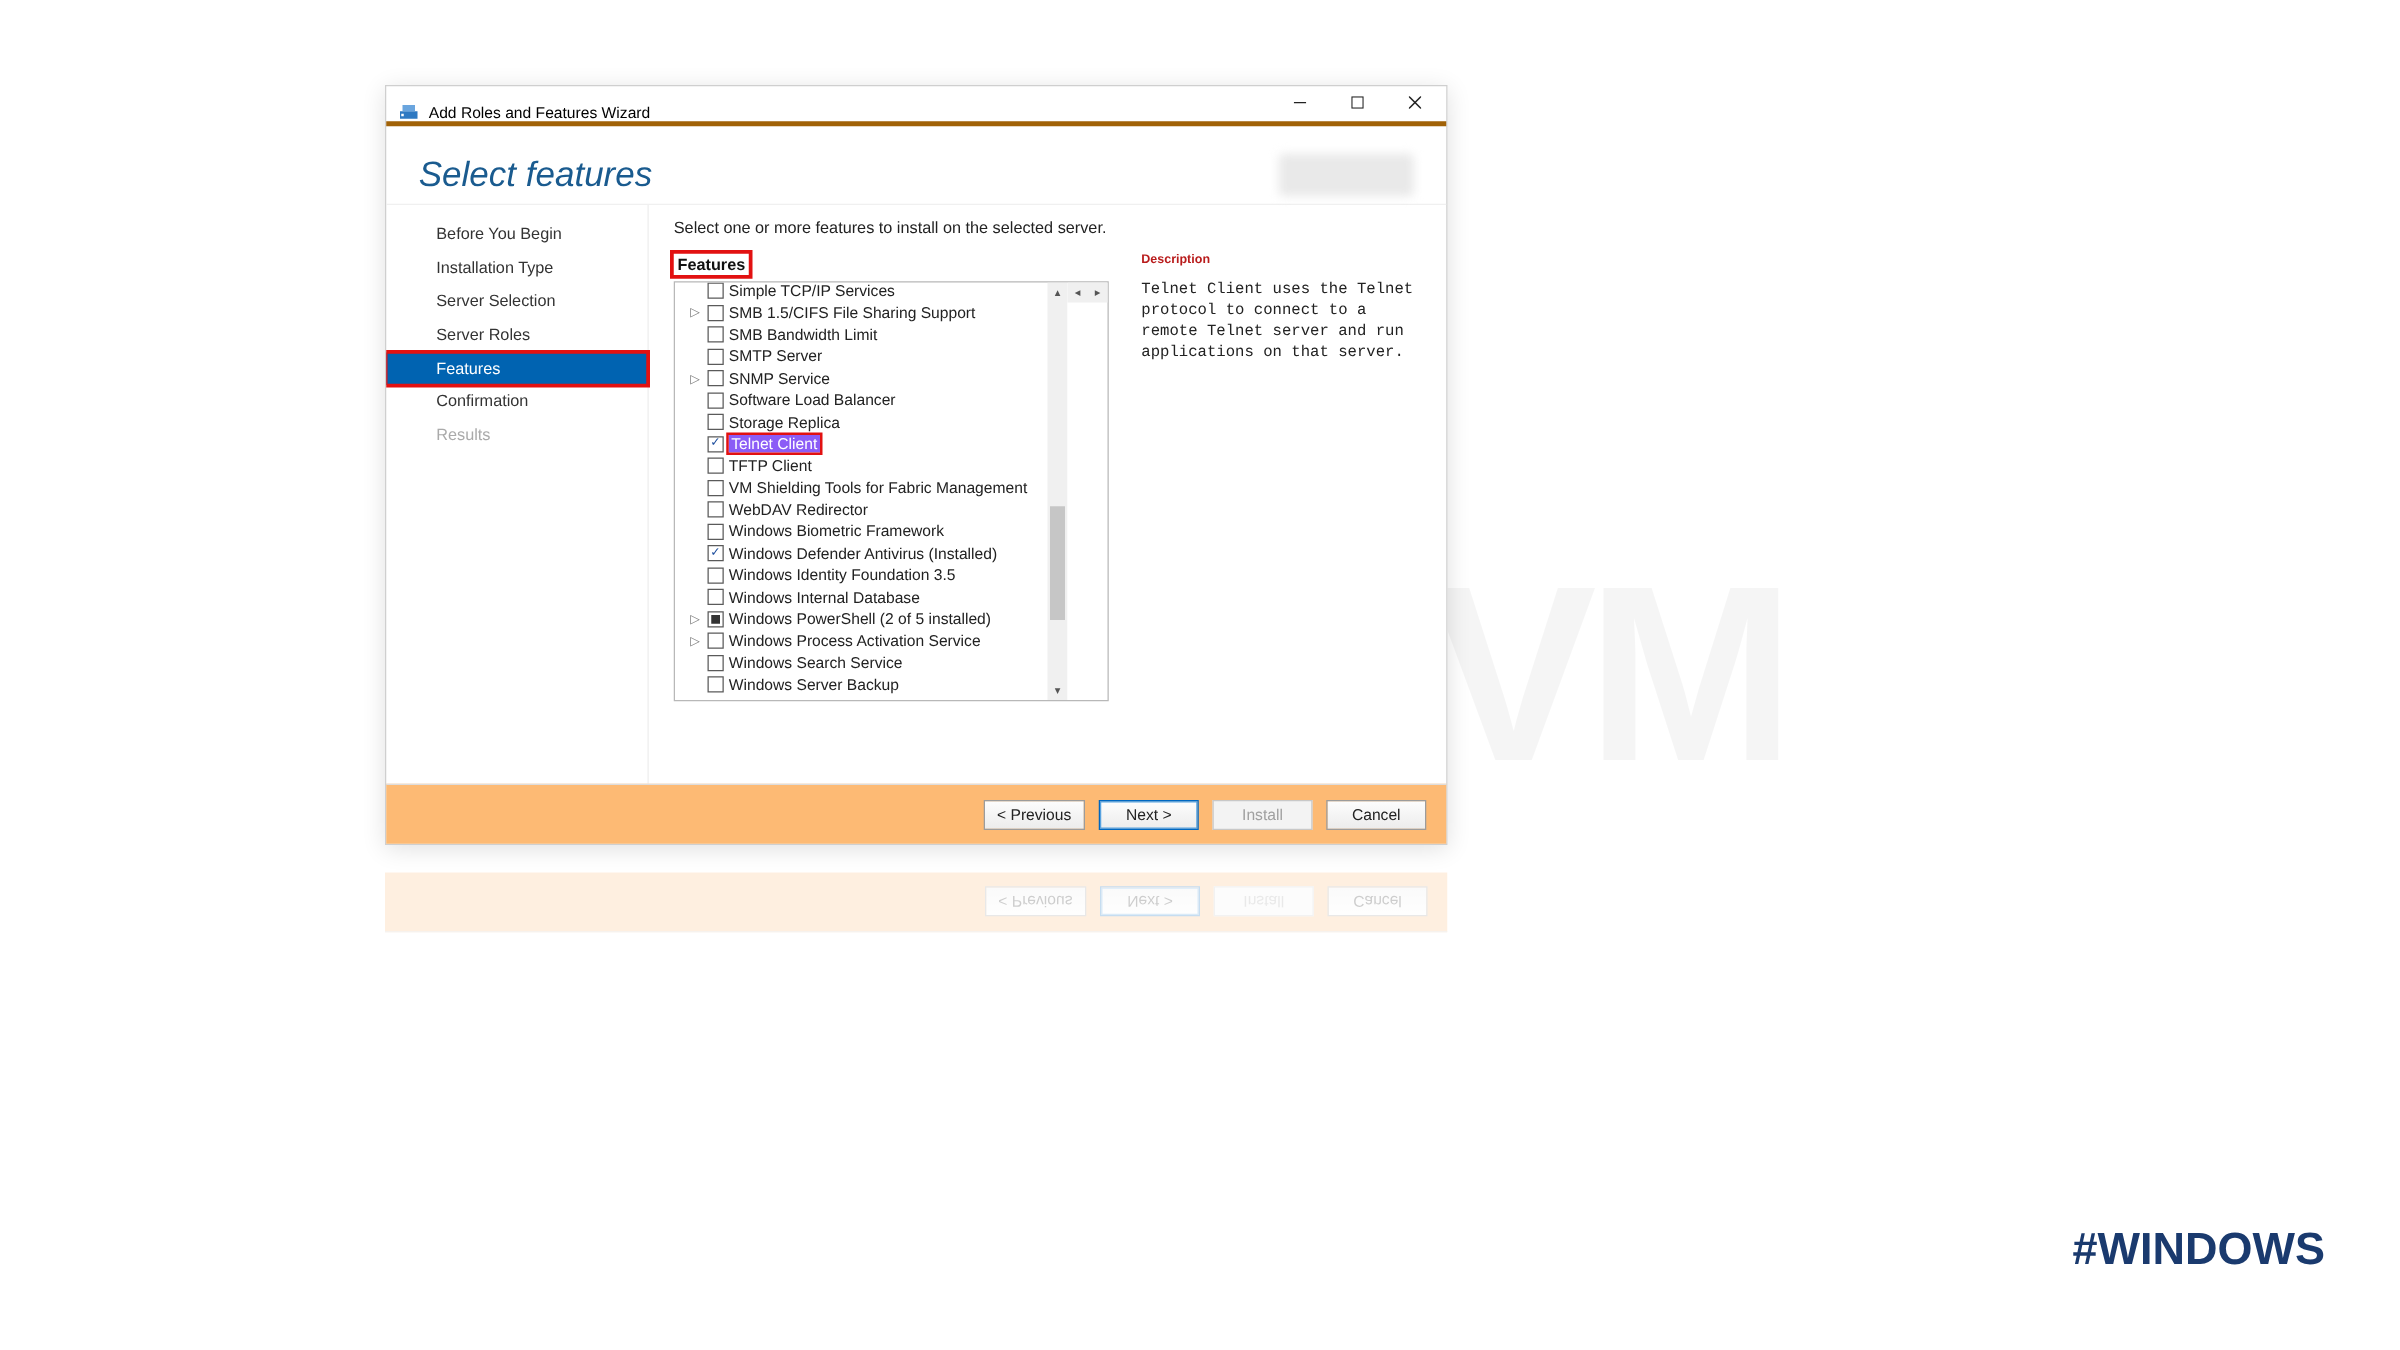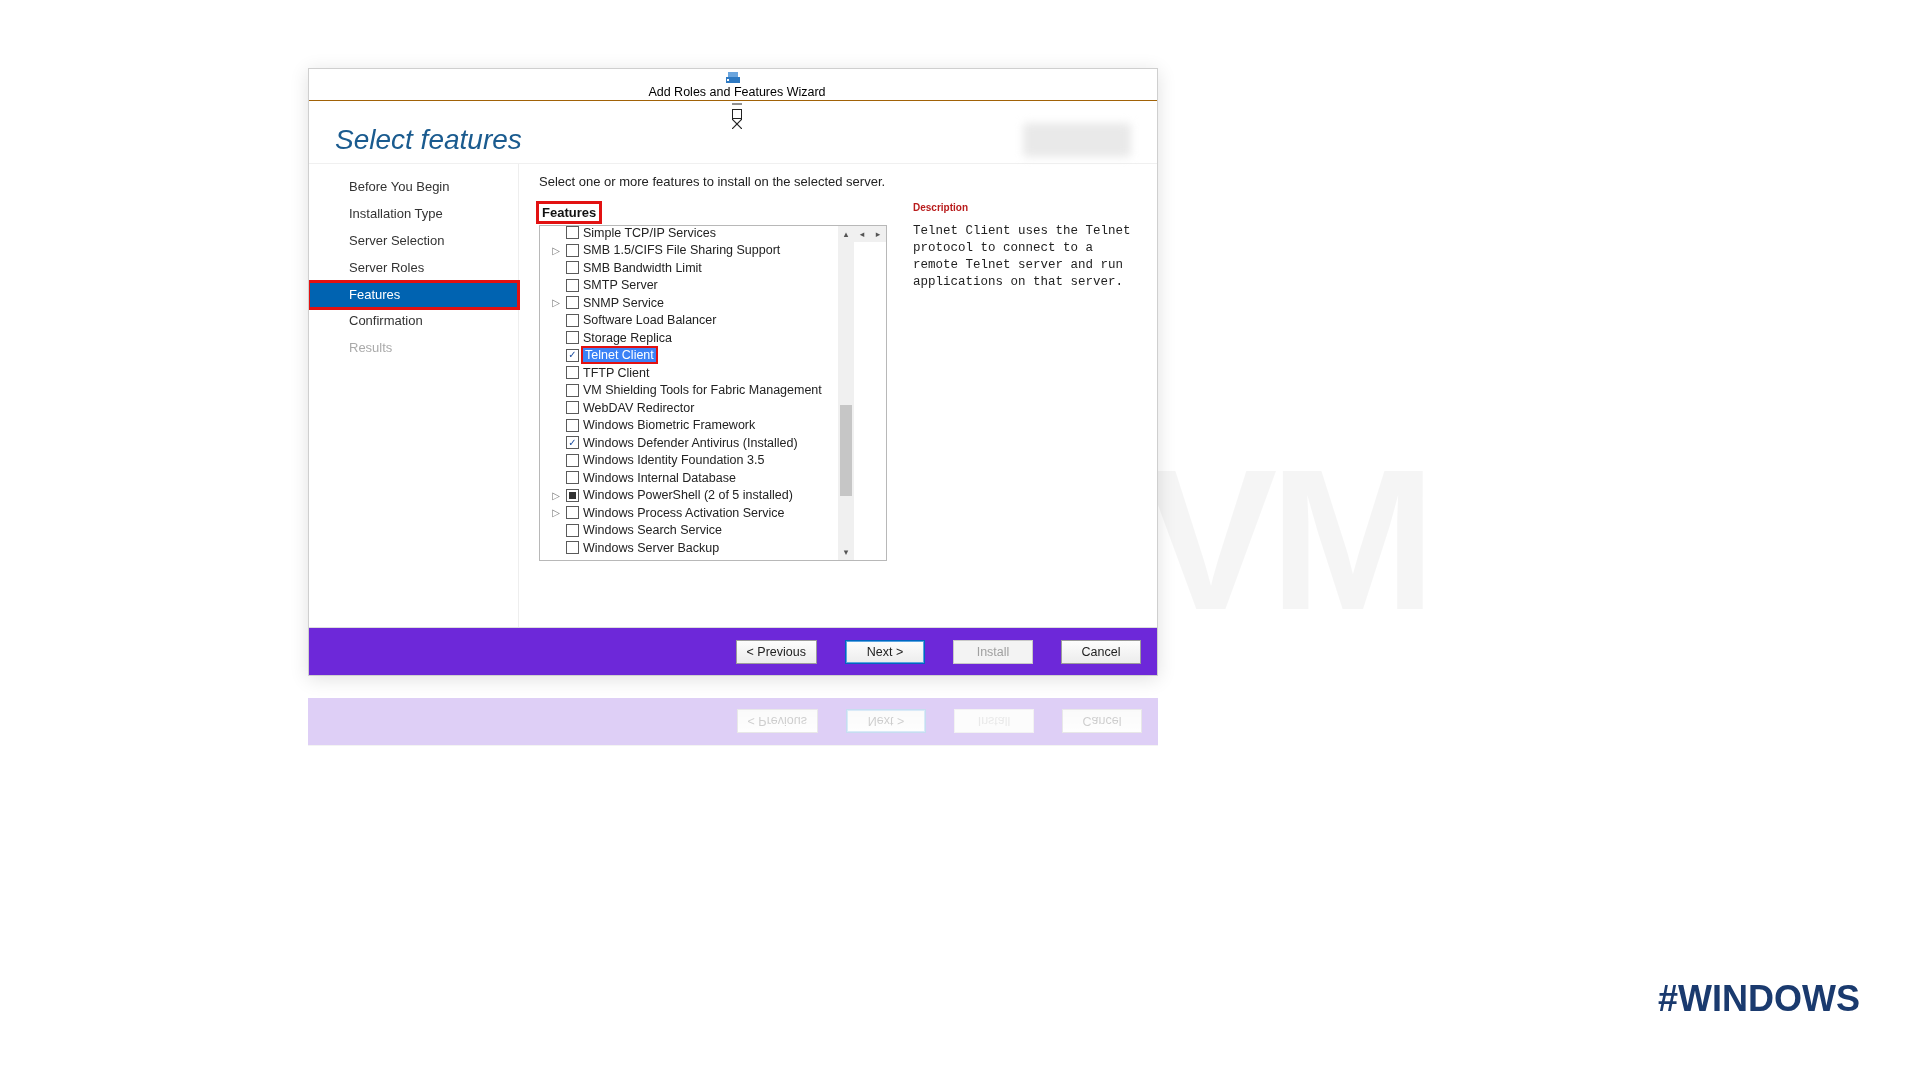--- a/index.html
+++ b/index.html
@@ -53,24 +53,23 @@
     height: 70px;
     transform: scaleY(-1);
     opacity: 0.22;
     z-index: 1;
     overflow: hidden;
   }
   .reflection .footer { border-top: 1px solid #ccc; }
   .titlebar {
     height: 32px;
     display: flex;
-    align-items: center;
+    align-items: flex-end;
     padding: 0 2px 0 10px;
-    border-bottom: 1px solid #a16207;
-    flex-direction: column;
+    border-bottom: 4px solid #a16207;
   }
   .titlebar .app-icon {
     width: 16px; height: 16px;
     margin-right: 8px;
     display: inline-flex; align-items: center; justify-content: center;
   }
   .titlebar .title { font-size: 12.5px; color: #000; }
   .titlebar .spacer { flex: 1; }
   .win-btn {
     width: 46px; height: 30px;
@@ -175,21 +174,21 @@
     border: 1px solid #5a5a5a;
     background: #fff;
     display: inline-flex; align-items: center; justify-content: center;
     font-size: 10px;
     color: #1a4b9c;
     line-height: 1;
   }
   .cb.indet::after { content: ""; width: 7px; height: 7px; background: #333; display: block; }
   .row .label { white-space: nowrap; }
   .row.selected .label {
-    background: #3b82f6;
+    background: #8b5cf6;
     color: #fff;
     padding: 0 2px;
   }
   .row.selected.hot .label {
     outline: 2px solid #e21111;
     outline-offset: 0;
   }
   .vscroll {
     position: absolute;
     right: 0; top: 0; bottom: 0;
@@ -209,26 +208,26 @@
     background: #f0f0f0;
     display: flex;
   }
   .hscroll .arrow { width: 16px; text-align: center; font-size: 9px; color: #555; line-height: 16px; }
   .hscroll .track { flex: 1; background: #cfcfcf; margin: 2px 0; }
   .desc-col { width: 226px; }
   .desc-title { font-size: 10px; font-weight: 600; color: #b91c1c; margin-bottom: 10px; margin-top: 28px; }
   .desc-text { font-size: 12.5px; color: #222; line-height: 1.35; font-family: Liberation Mono, monospace; }
   .footer {
     height: 48px;
-    background: #6d28d9;
+    background: #fdba74;
     border-top: 1px solid #ddd;
     display: flex;
     align-items: center;
     justify-content: flex-end;
-    gap: 28px;
+    gap: 11px;
     padding: 0 16px;
   }
   .btn {
     min-width: 80px;
     height: 24px;
     padding: 0 10px;
     font-size: 12.5px;
     background: linear-gradient(#fdfdfd,#ececec);
     border: 1px solid #9c9c9c;
     display: flex; align-items: center; justify-content: center;

